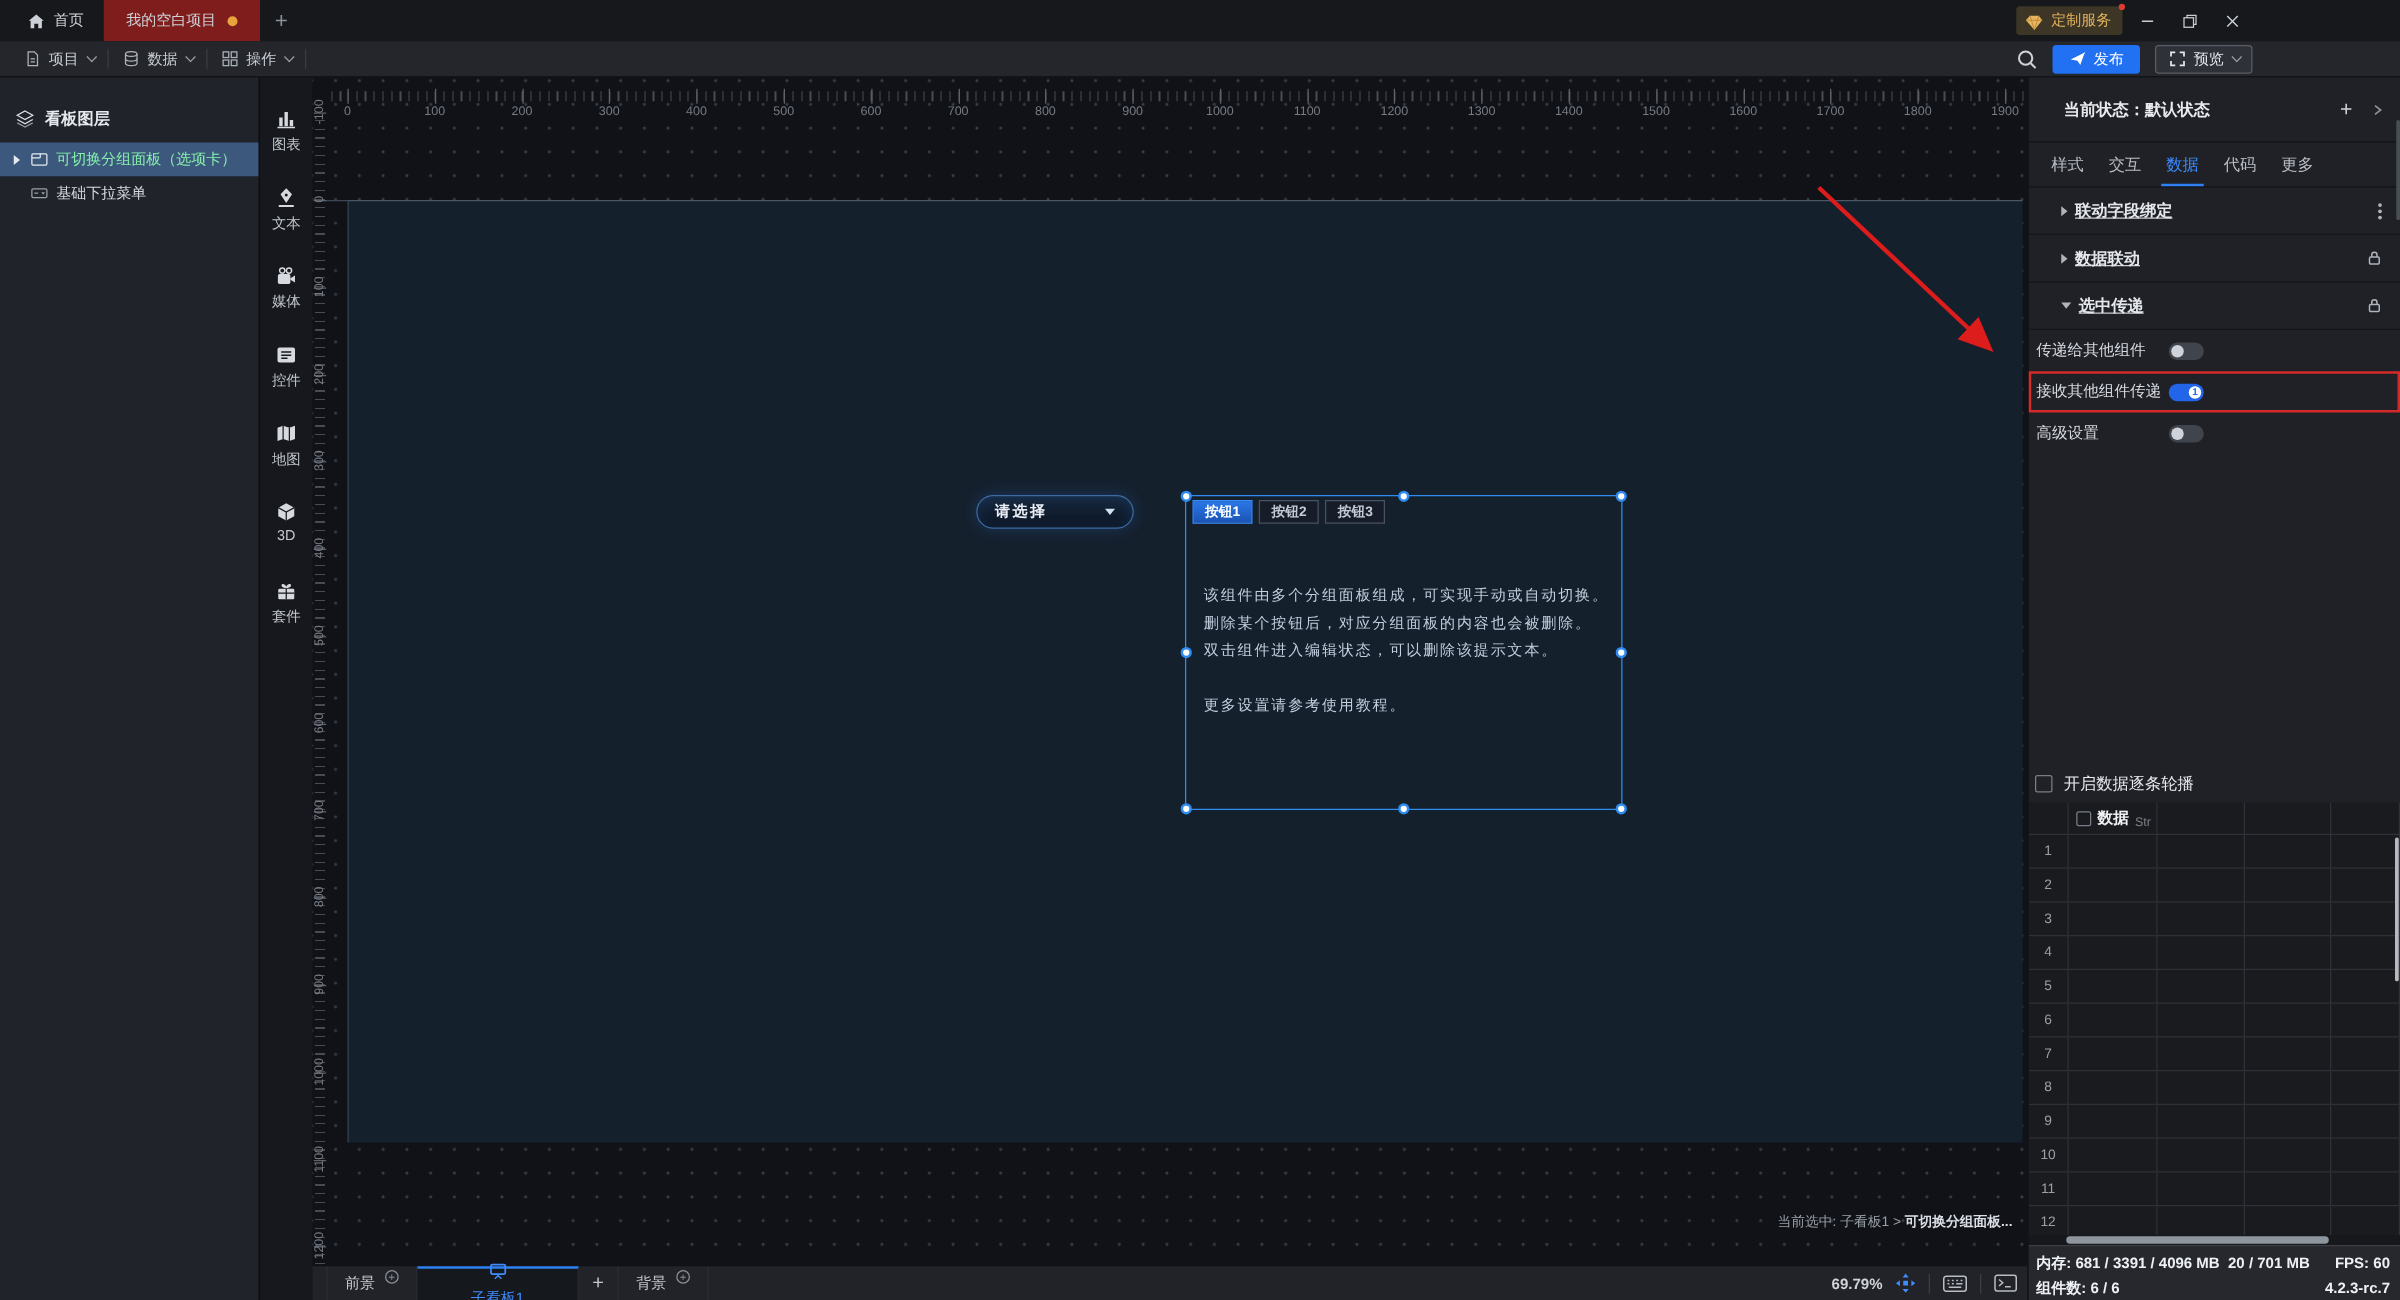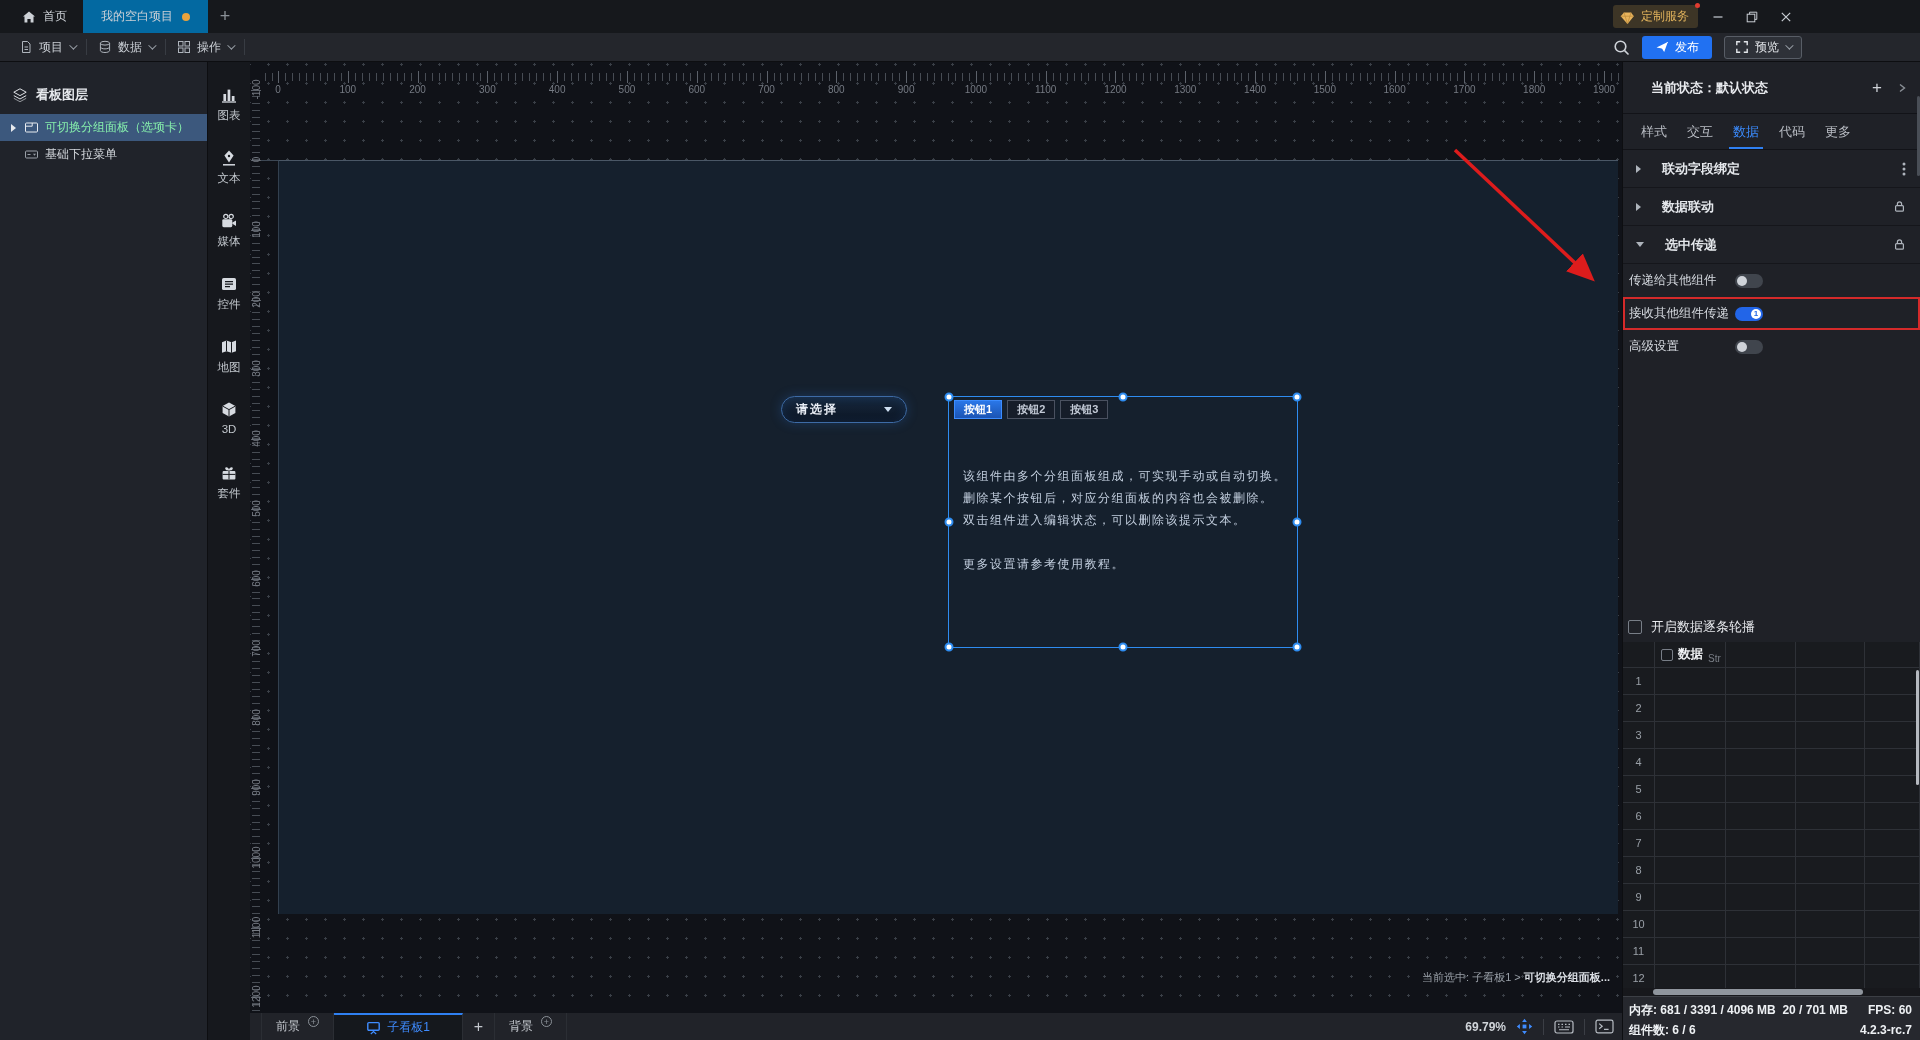--- a/index.html
+++ b/index.html
@@ -6,21 +6,21 @@
   *{box-sizing:border-box;}
   #app{position:relative;width:1920px;height:1040px;overflow:hidden;
        font-family:"Liberation Sans","DejaVu Sans",sans-serif;color:#c9ced5;font-size:12px;
        background:#101217;user-select:none;}
   .ic{display:inline-flex;align-items:center;justify-content:center;line-height:0;}
 
   
   .titlebar{position:absolute;left:0;top:0;width:100%;height:33px;background:#16181c;display:flex;align-items:stretch;}
   .tb-tab{display:flex;align-items:center;gap:7px;padding:0 18px;font-size:12px;color:#cdd1d7;cursor:pointer;}
   .tb-tab.home{padding:0 16px 0 22px;}
-  .tb-tab.active{background:#0369a1;}
+  .tb-tab.active{background:#7f1d1d;}
   .tb-dot{width:8px;height:8px;border-radius:50%;background:#e8a33d;margin-left:2px;}
   .tb-add{width:34px;display:flex;align-items:center;justify-content:center;color:#8a9097;font-size:18px;cursor:pointer;}
   .tb-right{margin-left:auto;display:flex;align-items:center;gap:6px;padding-right:120px;}
   .svc-badge{display:flex;align-items:flex-end;gap:6px;background:#3d3526;border-radius:3px;padding:3px 9px 3px 7px;
              color:#e0b25c;font-size:12px;position:relative;cursor:pointer;}
   .svc-badge .reddot{position:absolute;right:-2px;top:-2px;width:5px;height:5px;border-radius:50%;background:#e03b30;}
   .win-btn{width:28px;height:24px;display:flex;align-items:center;justify-content:center;color:#c9ced4;cursor:pointer;}
 
   
   .menubar{position:absolute;left:0;top:33px;width:100%;height:29px;background:#24262c;border-bottom:1px solid #0d0e11;
@@ -88,40 +88,40 @@
 
   .canvas-status{position:absolute;top:908px;right:12px;font-size:11px;color:#9aa0a8;white-space:nowrap;}
   .canvas-status b{color:#dbdfe5;font-weight:700;}
   .arrow-svg{position:absolute;inset:0;pointer-events:none;}
 
   
   .bottombar{position:absolute;left:250px;top:1013px;width:1372px;height:27px;background:#212329;display:flex;align-items:stretch;}
   .bb-tab{display:flex;align-items:center;gap:6px;padding:0 14px;color:#c3c7cd;cursor:pointer;position:relative;border-right:1px solid #2b2e34;}
   .bb-tab .plus-sup{position:relative;top:-5px;width:11px;height:11px;border:1px solid #8a9097;border-radius:50%;
         display:inline-flex;align-items:center;justify-content:center;font-size:9px;color:#8a9097;line-height:0;margin-left:2px;}
-  .bb-tab.active{background:#15181d;color:#3f8cff;border-top:2px solid #2f80f2;width:129px;justify-content:center;}
+  .bb-tab.active{background:#15181d;color:#3f8cff;border-top:2px solid #2f80f2;width:129px;justify-content:center;flex-direction:column;}
   .bb-add{width:32px;display:flex;align-items:center;justify-content:center;color:#c3c7cd;font-size:16px;cursor:pointer;border-right:1px solid #2b2e34;}
   .bb-right{margin-left:auto;display:flex;align-items:center;gap:10px;padding-right:8px;}
   .bb-zoom{color:#d0d4d9;font-weight:700;font-size:12px;}
   .bb-sep{width:1px;height:16px;background:#3b3e45;}
   .bb-icon{color:#b8bdc4;cursor:pointer;display:flex;align-items:center;}
   .bb-icon.blue{color:#3f8cff;}
 
   
   .inspector{position:absolute;left:1622px;top:62px;width:298px;bottom:0;background:#1f2127;border-left:1px solid #0d0e11;
              display:flex;flex-direction:column;}
   .insp-header{height:52px;border-bottom:1px solid #121318;display:flex;align-items:center;padding:0 12px 0 28px;}
   .insp-header .ttl{font-size:13px;color:#e8eaee;font-weight:700;}
   .insp-header .plus{margin-left:auto;font-size:17px;color:#cfd3d9;cursor:pointer;}
   .insp-header .chev{margin-left:14px;color:#8a9097;cursor:pointer;}
   .insp-tabs{height:36px;border-bottom:1px solid #121318;display:flex;align-items:stretch;padding:0 18px;gap:20px;}
   .insp-tab{display:flex;align-items:center;color:#b9bdc4;font-size:13px;cursor:pointer;position:relative;}
   .insp-tab.active{color:#3b8cff;}
   .insp-tab.active::after{content:"";position:absolute;left:-4px;right:-4px;bottom:0;height:2px;background:#2f80f2;}
-  .insp-section{height:38px;border-bottom:1px solid #15161b;display:flex;align-items:center;padding:0 14px 0 13px;gap:21px;}
+  .insp-section{height:38px;border-bottom:1px solid #15161b;display:flex;align-items:center;padding:0 14px 0 26px;gap:6px;text-decoration:underline;}
   .insp-section .lbl{font-size:13px;font-weight:700;color:#e4e7eb;}
   .insp-section .trail{margin-left:auto;color:#aeb4bc;}
   .toggle-row{height:33px;display:flex;align-items:center;padding-left:6px;position:relative;}
   .toggle-row .lbl{font-size:12.5px;color:#d5d9df;width:106px;}
   .hl-frame{position:absolute;inset:0;border:2px solid #d42a2a;pointer-events:none;}
   .toggle{width:28px;height:14px;border-radius:7px;background:#40454d;position:relative;cursor:pointer;flex:0 0 auto;}
   .toggle .knob{position:absolute;left:2px;top:2px;width:10px;height:10px;border-radius:50%;background:#cfd3d9;
                 font-size:8px;font-weight:700;color:#2267e8;text-align:center;line-height:10px;}
   .toggle.on{background:#2265e8;}
   .toggle.on .knob{left:auto;right:2px;background:#fff;}

